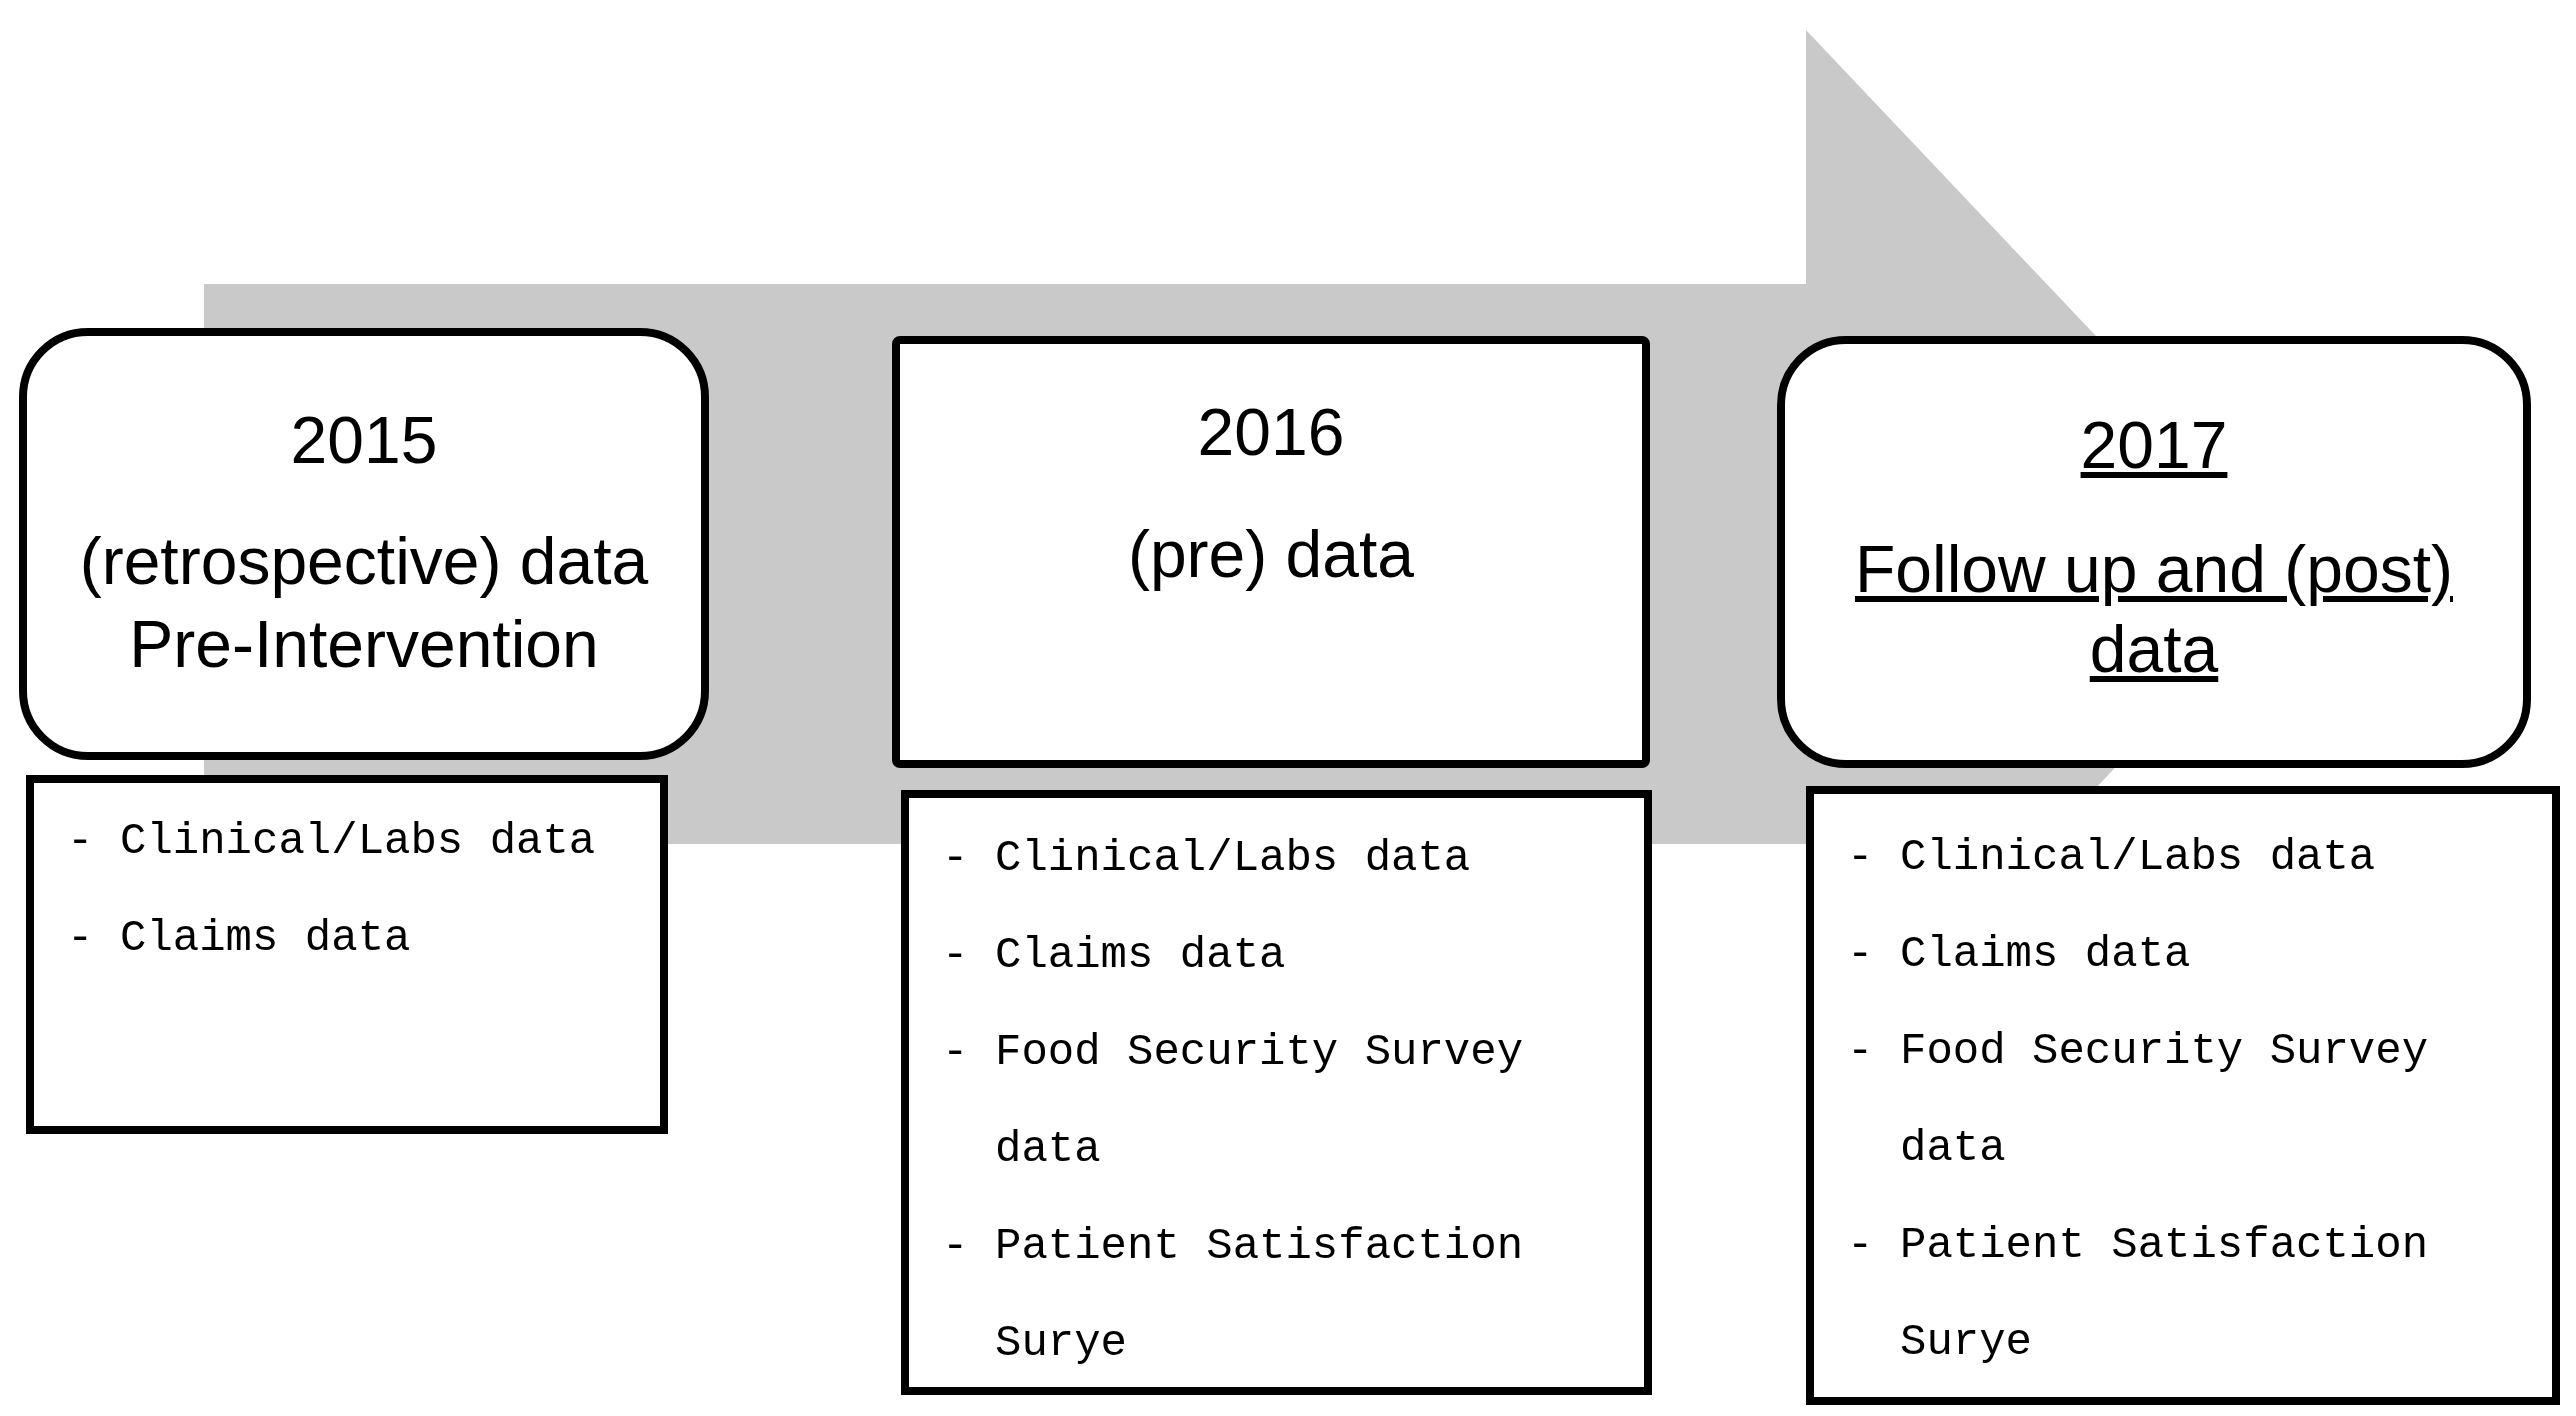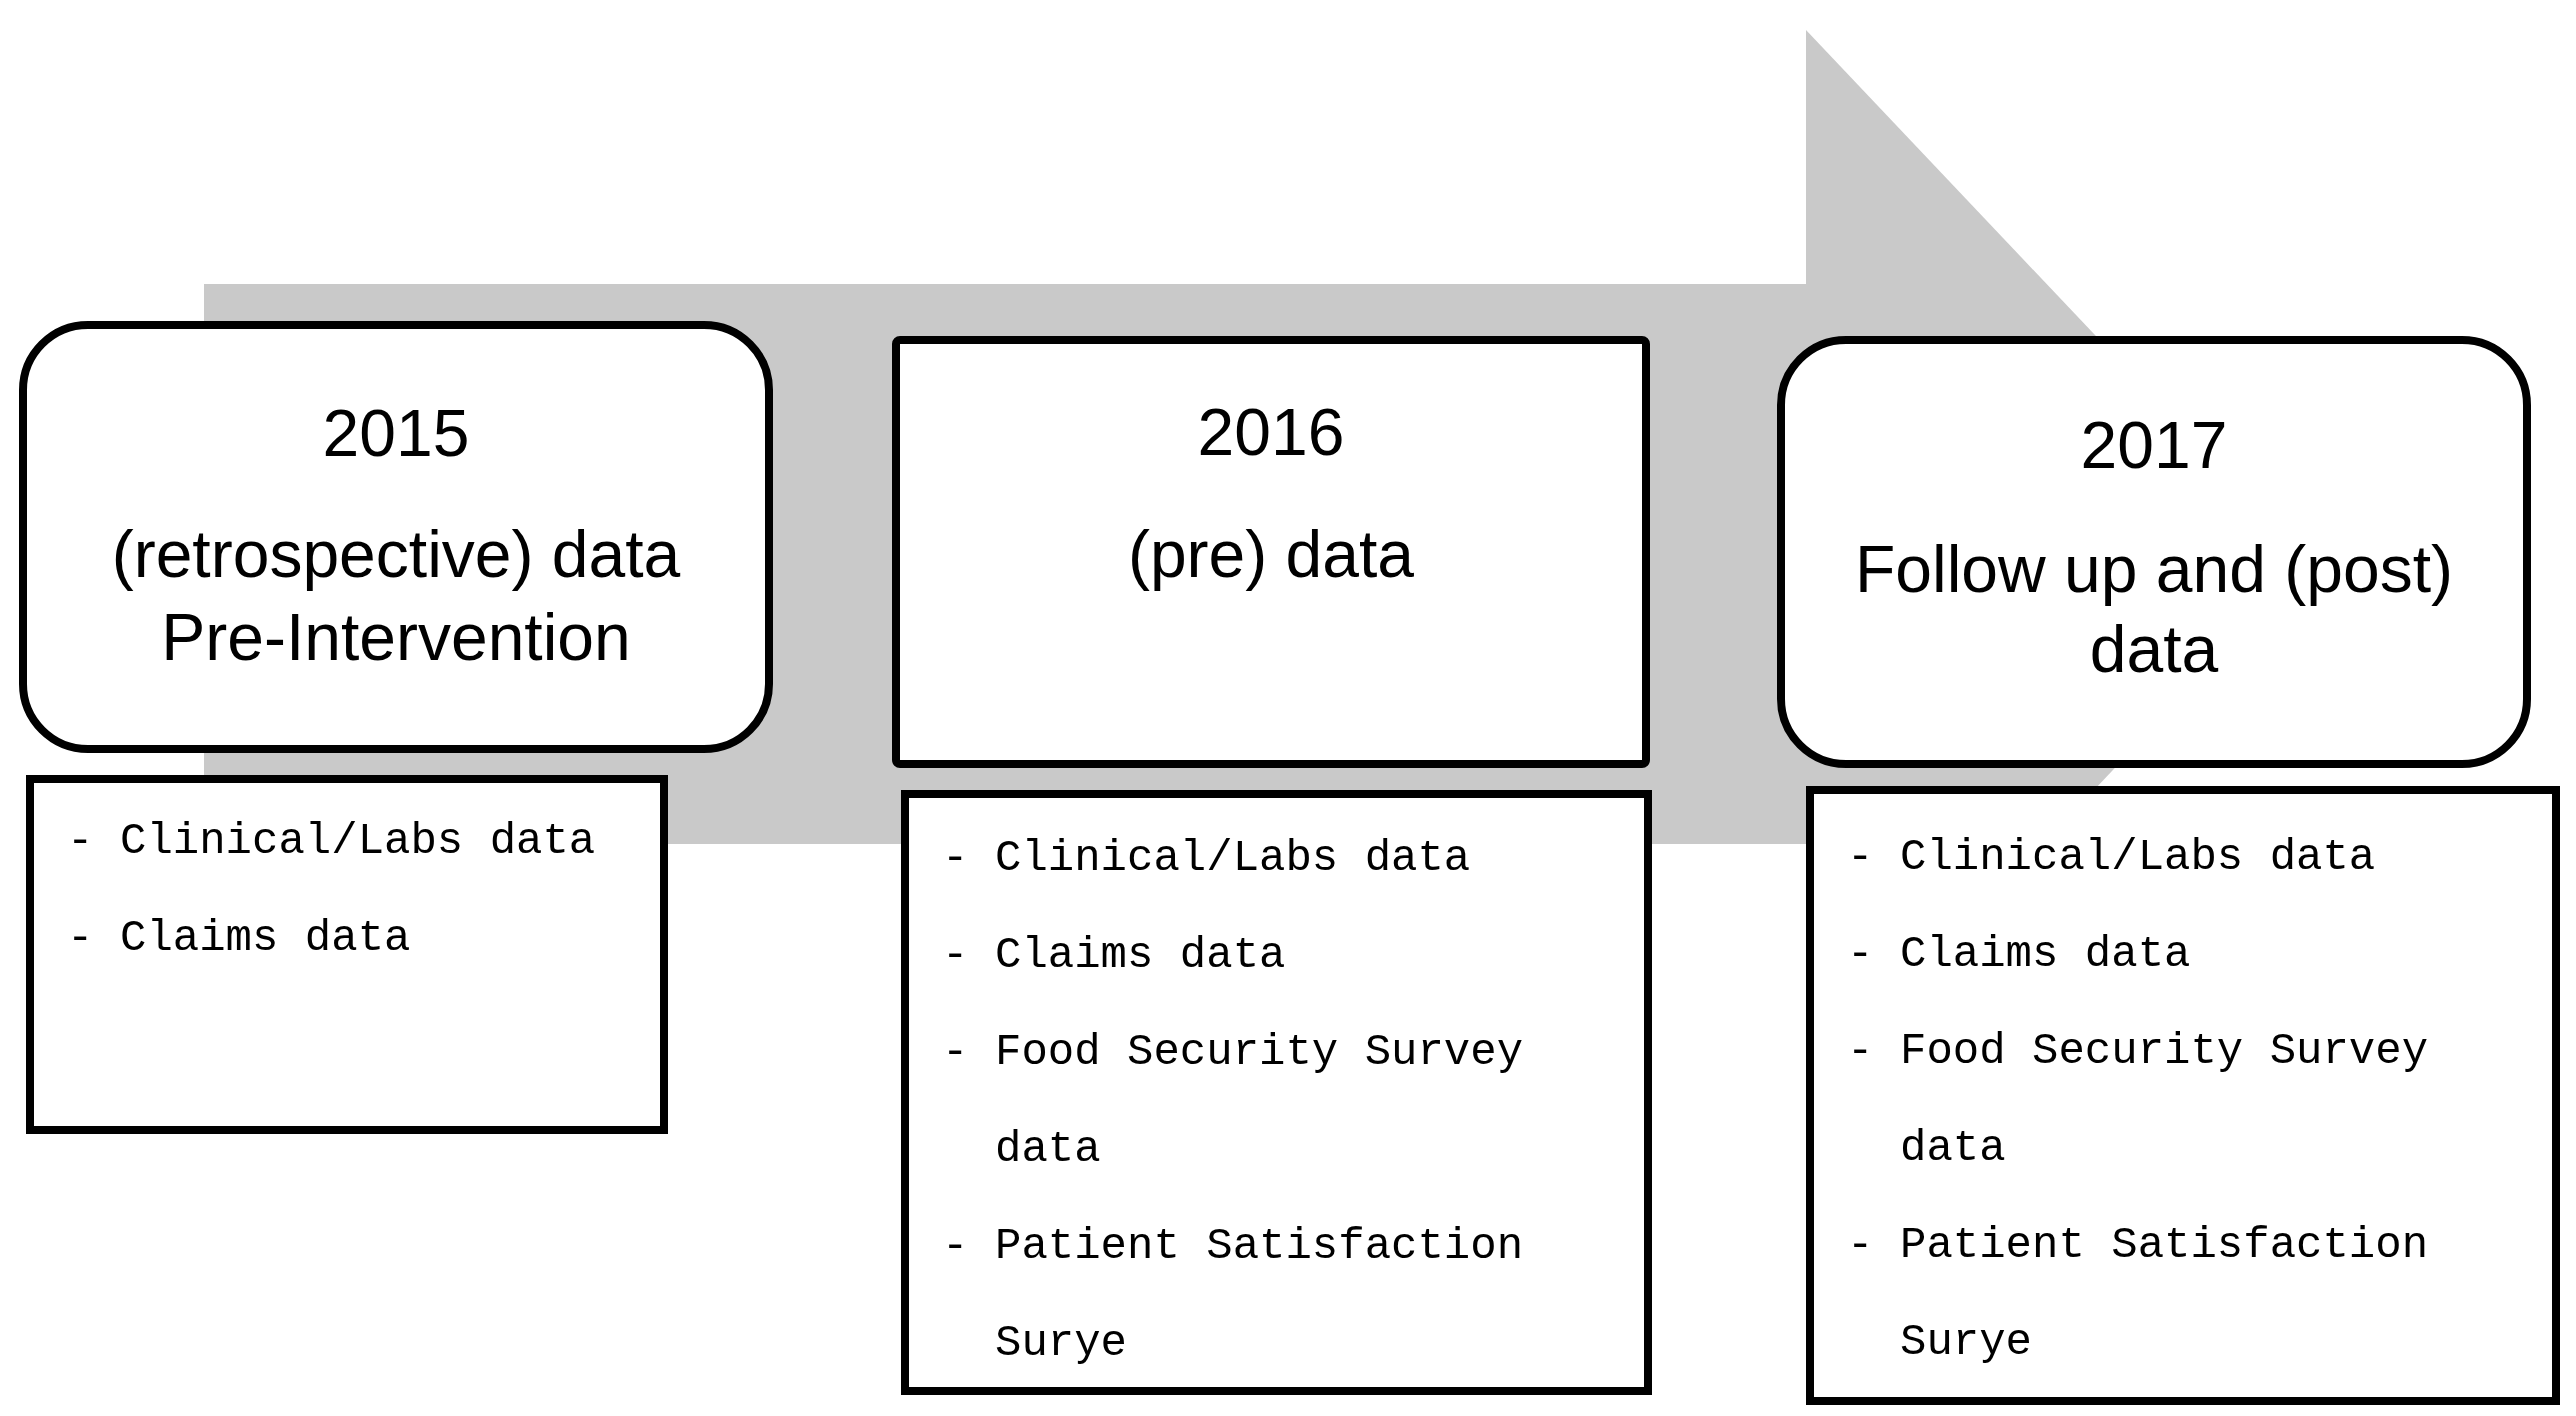--- a/index.html
+++ b/index.html
@@ -39,23 +39,23 @@
   .round-box {
     position: absolute;
     box-sizing: border-box;
     background: #ffffff;
     border: 8px solid #000000;
     border-radius: 69px;
     text-align: center;
     font-size: 66px;
     line-height: 83px;
   }
-  .c1 { left: 19px;   top: 321px; width: 754px; height: 432px; }
+  .c1 { left: 19px;   top: 328px; width: 690px; height: 432px; }
   .c2 { left: 892px; top: 336px; width: 758px; height: 432px; border-radius: 8px; }
-  .c3 { left: 1777px; top: 336px; width: 754px; height: 432px; }
+  .c3 { left: 1777px; top: 336px; width: 754px; height: 432px; text-decoration: underline; }
 
   .year { line-height: 99px; }
   .c1 .year { margin-top: 55px; margin-bottom: 30px; }
   .c2 .year { margin-top: 39px; margin-bottom: 12px; }
   .c3 .year { margin-top: 52px; margin-bottom: 34px; }
 
   .hline { line-height: 83px; }
   .c2 .hline { line-height: 120px; }
   .c3 .hline { line-height: 80px; }
 

